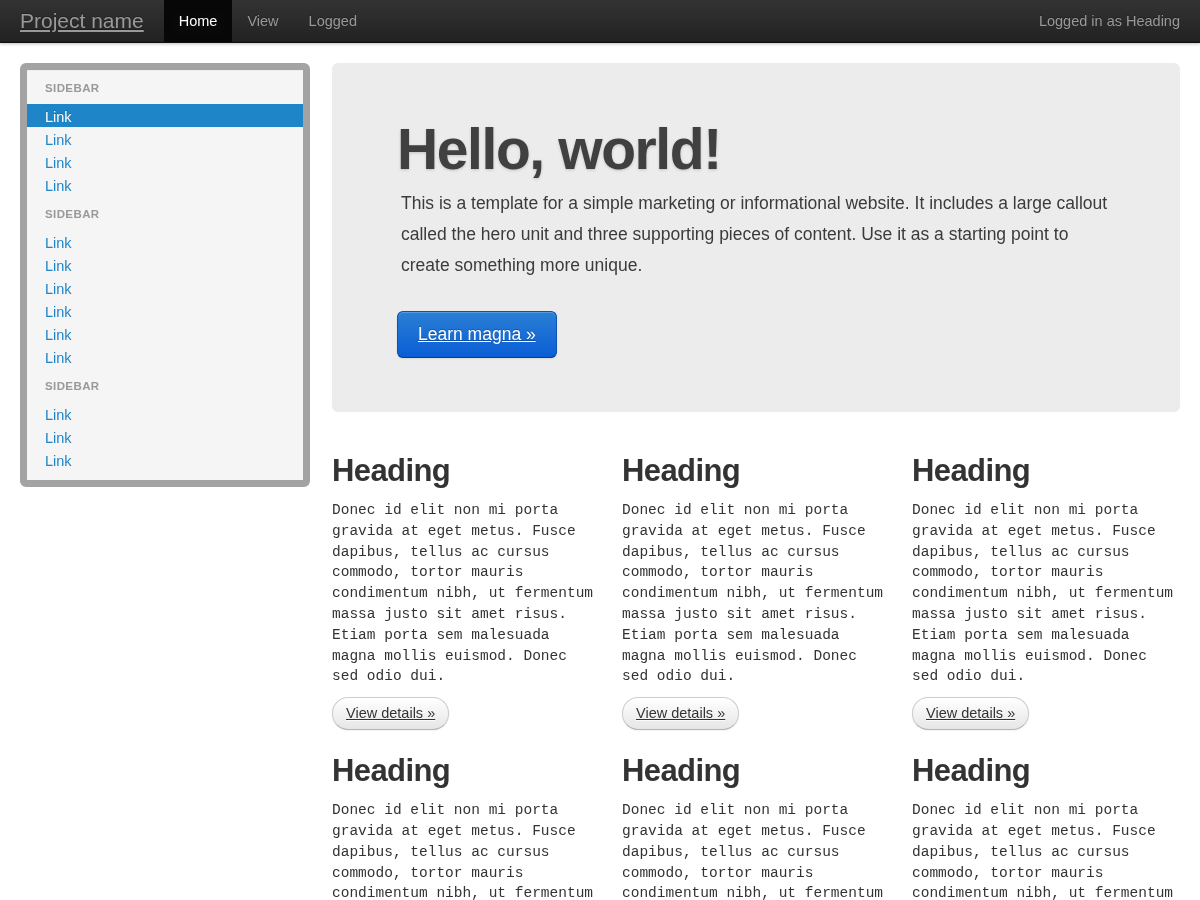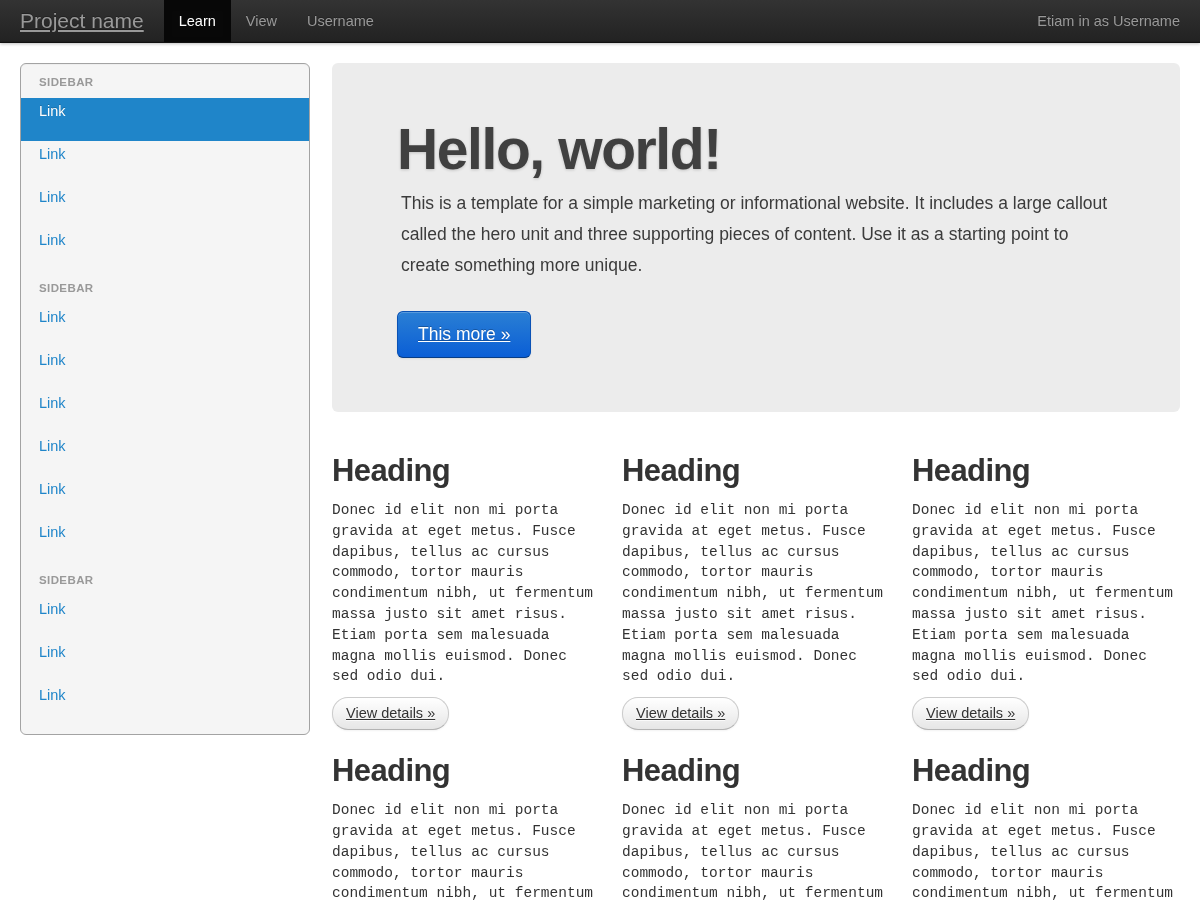--- a/index.html
+++ b/index.html
@@ -71,39 +71,39 @@
     width: 1200px;
     padding: 0 20px;
     display: flex;
   }
   .col-sidebar { width: 290px; flex: 0 0 290px; padding-top: 20px; }
   .col-main { flex: 1 1 auto; padding-top: 20px; padding-left: 22px; }
 
   
   .sidebar {
     background-color: #f5f5f5;
-    border: 1px solid #a3a3a3;
+    border: 7px solid #a3a3a3;
     border-radius: 6px;
     padding: 0 0 9px 0;
     box-shadow: inset 0 1px 1px rgba(0,0,0,0.03);
   }
   .sidebar-group { padding: 0; }
   .sidebar-header {
     display: block;
     padding: 9px 15px 7px 18px;
     font-size: 11.5px;
     font-weight: bold;
     line-height: 18px;
     color: #999999;
     text-transform: uppercase;
     letter-spacing: 0.4px;
   }
   .sidebar-link {
     display: block;
-    padding: 4px 15px 20px 18px;
+    padding: 4px 15px 0 18px;
     color: #1f85c9;
     font-size: 14.5px;
     line-height: 19px;
     text-decoration: none;
   }
   .sidebar-link.active {
     color: #ffffff;
     background-color: #1f85c9;
     text-shadow: 0 -1px 0 rgba(0,0,0,0.2);
   }
@@ -189,25 +189,25 @@
     white-space: nowrap;
   }
   .row-cards.second { margin-top: 21px; }
 </style>
 </head>
 <body>
 
 <div class="navbar">
   <a class="nav-brand" href="#">Project name</a>
   <div class="nav-links">
-    <a class="nav-link active" href="#">Learn</a>
+    <a class="nav-link active" href="#">Home</a>
     <a class="nav-link" href="#">View</a>
-    <a class="nav-link" href="#">Username</a>
+    <a class="nav-link" href="#">Logged</a>
   </div>
-  <div class="nav-right">Etiam in as Username</div>
+  <div class="nav-right">Logged in as Heading</div>
 </div>
 
 <div class="page">
 
   <div class="col-sidebar">
     <div class="sidebar">
 
       <div class="sidebar-group">
         <span class="sidebar-header">SIDEBAR</span>
         <a class="sidebar-link active" href="#">Link</a>
@@ -234,21 +234,21 @@
       </div>
 
     </div>
   </div>
 
   <div class="col-main">
 
     <div class="hero">
       <h1>Hello, world!</h1>
       <p>This is a template for a simple marketing or informational website. It includes a large callout called the hero unit and three supporting pieces of content. Use it as a starting point to create something more unique.</p>
-      <a class="btn-primary" href="#">This more »</a>
+      <a class="btn-primary" href="#">Learn magna »</a>
     </div>
 
     <div class="row-cards">
       <div class="card">
         <h2>Heading</h2>
         <p>Donec id elit non mi porta gravida at eget metus. Fusce dapibus, tellus ac cursus commodo, tortor mauris condimentum nibh, ut fermentum massa justo sit amet risus. Etiam porta sem malesuada magna mollis euismod. Donec sed odio dui.</p>
         <a class="btn-default" href="#">View details »</a>
       </div>
       <div class="card">
         <h2>Heading</h2>

